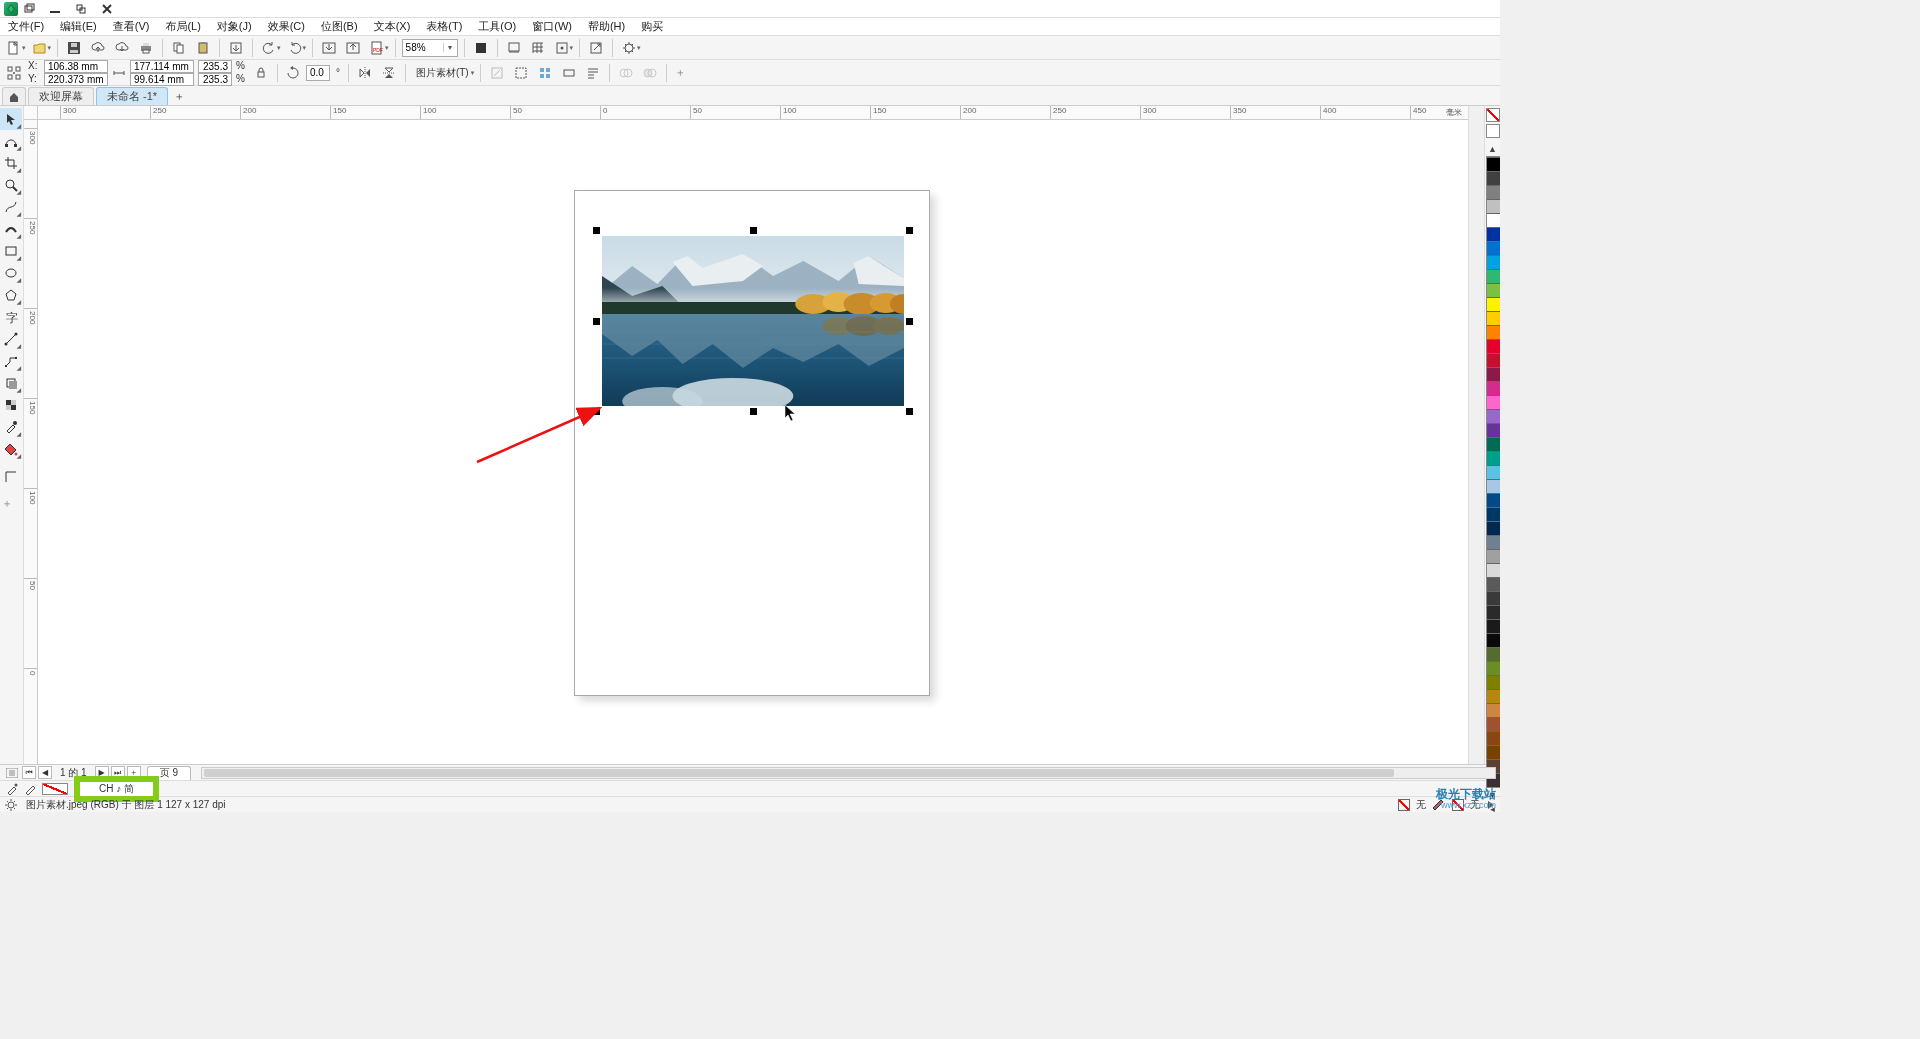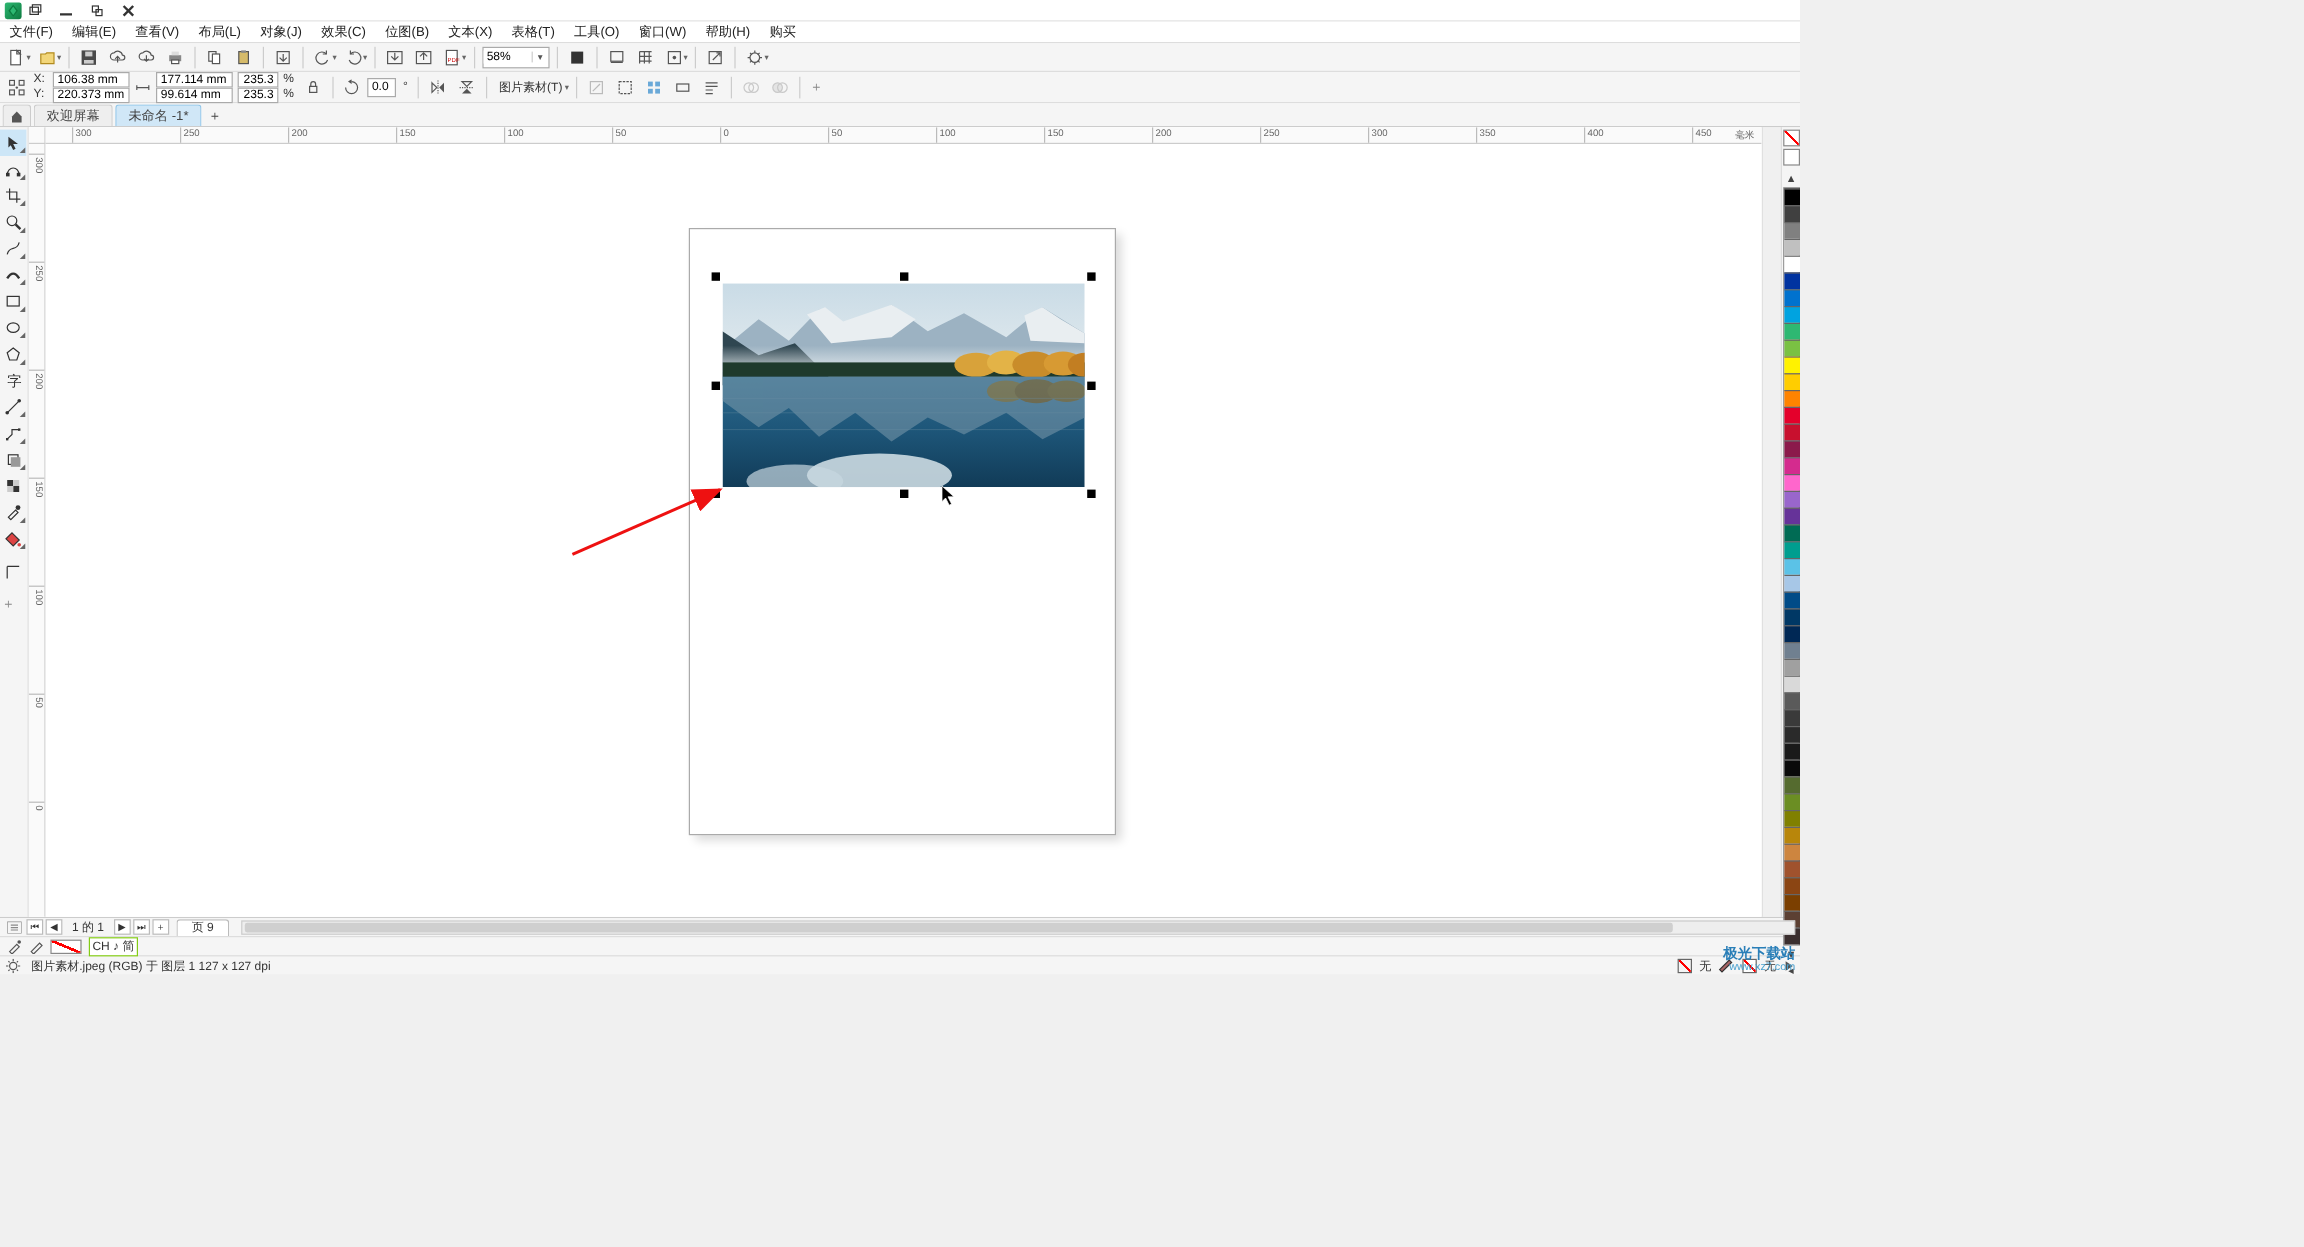--- a/index.html
+++ b/index.html
@@ -286,23 +286,23 @@
   gap: 6px;
   font-size: 10px;
   color: #888;
   font-style: italic;
 }
 .color-well-bar .well {
   width: 26px; height: 12px; border: 1px solid #888; background: #fff; position: relative;
 }
 .color-well-bar .hint { flex: 1; text-align: center; }
 .color-well-bar .ime {
-  border: 1px solid #84cc16;
+  border: 6px solid #84cc16;
   background: #fff;
-  padding: 0 2px;
+  padding: 0 19px;
   font-style: normal;
   color: #333;
 }
 
 .statusbar {
   height: 16px;
   background: #f5f5f5;
   border-top: 1px solid #ddd;
   display: flex;
   align-items: center;

